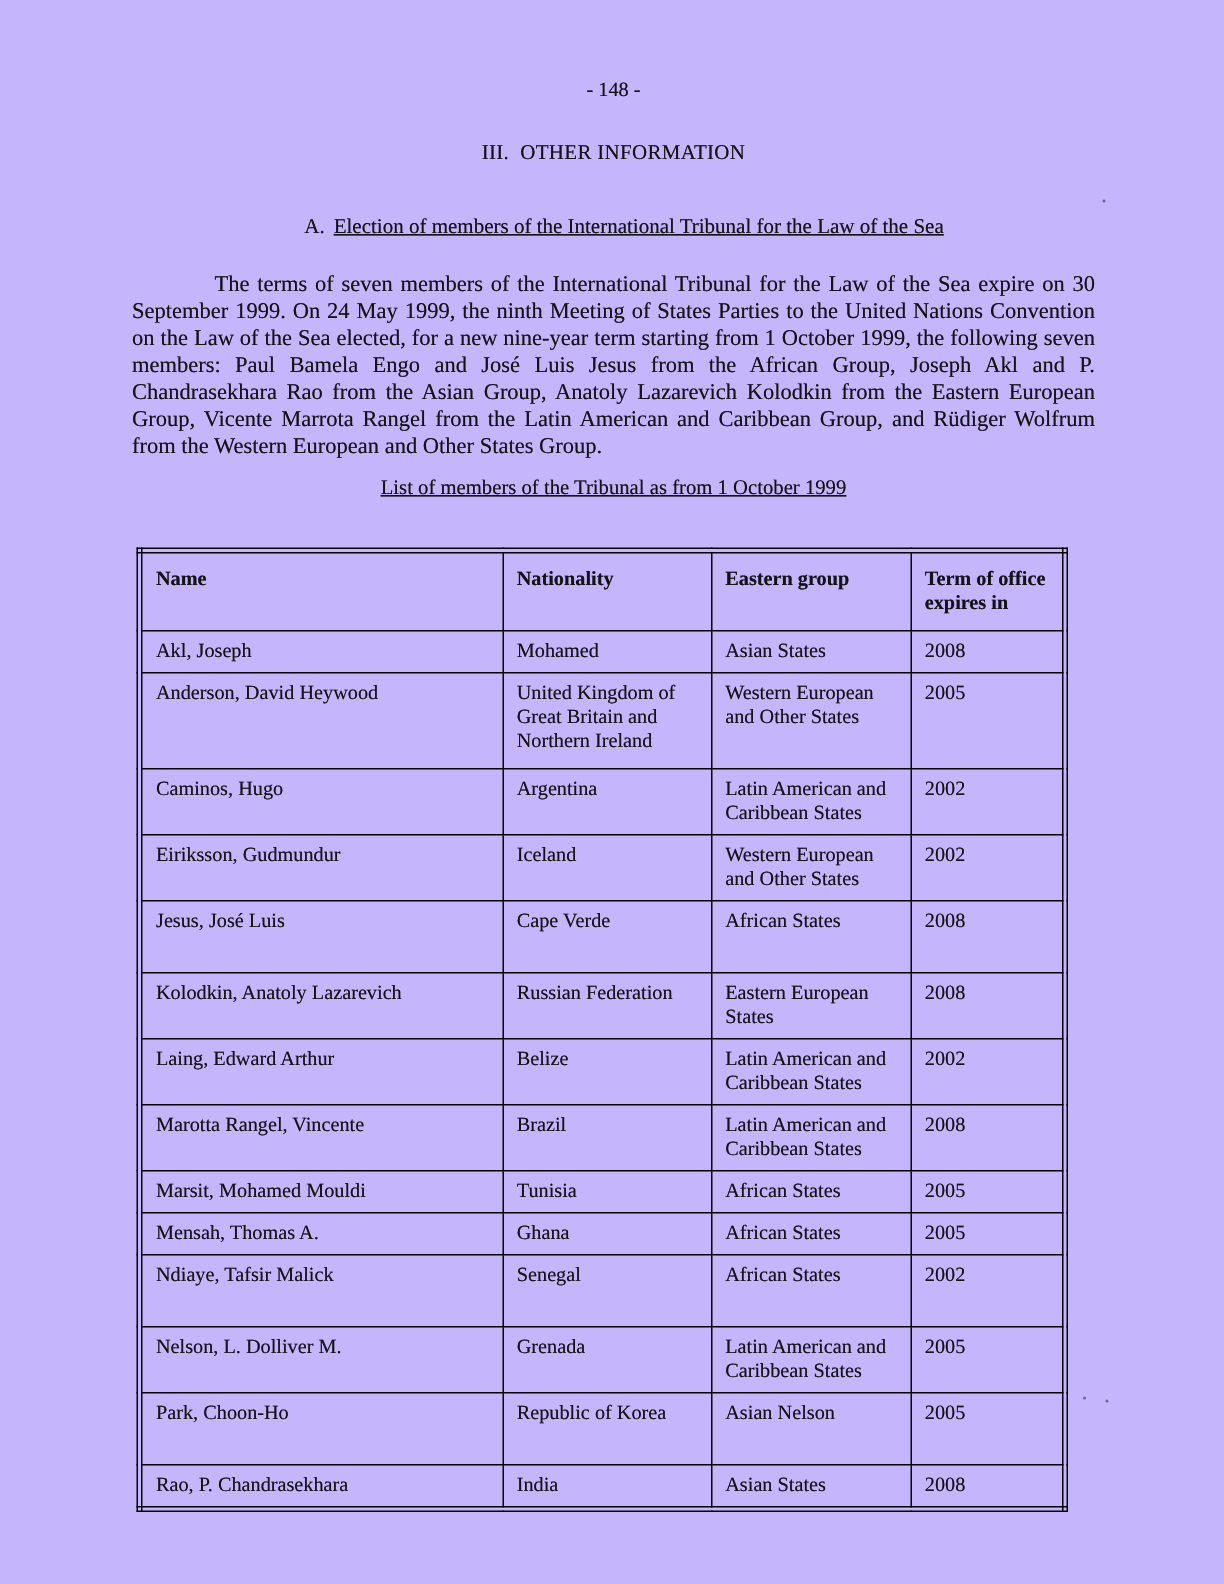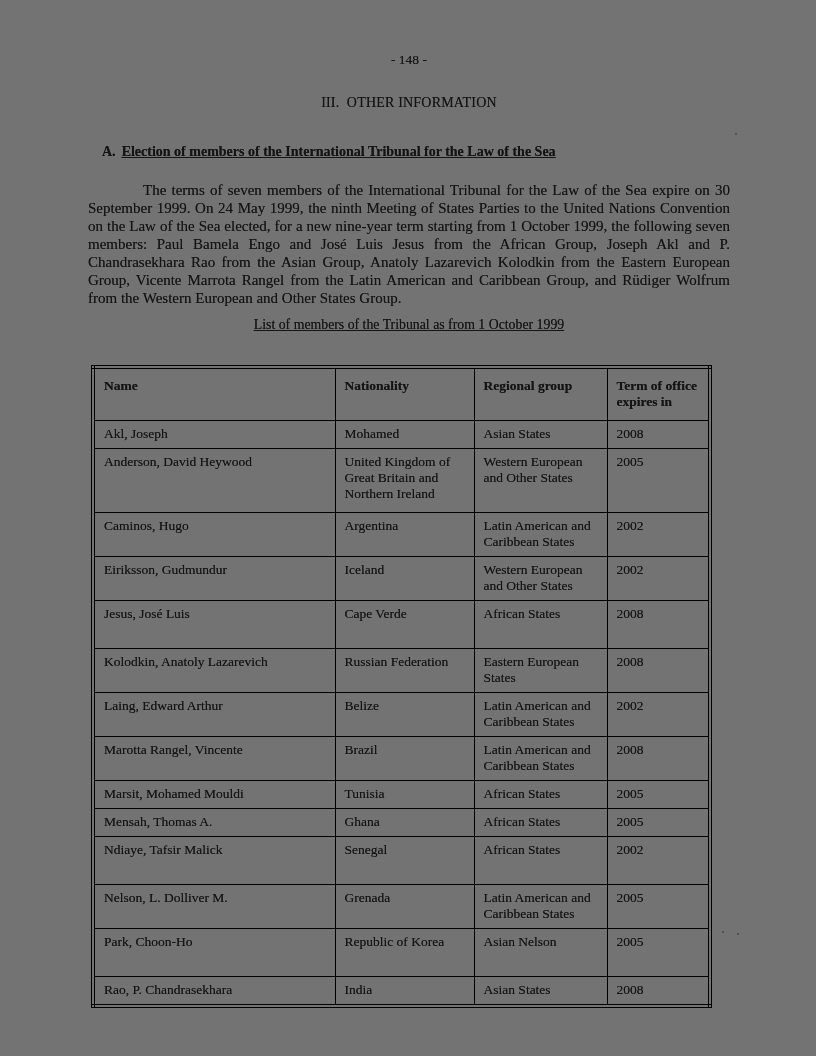--- a/index.html
+++ b/index.html
@@ -1,21 +1,21 @@
 <!DOCTYPE html>
 <html><head>
 <meta charset="utf-8">
 <style>
   html, body { margin: 0; padding: 0; background: #e8e8e8; }
   .page {
     position: relative;
     width: 816px;
     height: 1056px;
     margin: 0 auto;
-    background: #737373;
+    background: #c4b5fd;
     color: #141414;
     font-family: "Liberation Serif", "DejaVu Serif", serif;
     font-size: 13.5px;
     box-sizing: border-box;
     padding: 52px 86px 0 88px;
     overflow: hidden;
     text-shadow: 0 0 0.4px rgba(0,0,0,0.55);
   }
   .page-number {
     text-align: center;
@@ -24,23 +24,23 @@
   }
   .section-heading {
     margin-top: 27px;
     text-align: center;
     white-space: pre-wrap;
     font-size: 14px;
     letter-spacing: 0.2px;
   }
   .subsection-heading {
     margin-top: 17px;
+    text-align: center;
     font-size: 14px;
     white-space: pre-wrap;
-    font-weight: bold;
   }
   .underlined { text-decoration: underline; }
   .subsection-heading .label { margin-right: 6px; }
   .body-paragraph {
     margin: 5px 0 0 0;
     text-align: justify;
     text-indent: 55px;
     line-height: 18px;
     font-size: 15px;
   }
@@ -105,21 +105,21 @@
     <colgroup>
       <col style="width:242px">
       <col style="width:139px">
       <col style="width:133px">
       <col style="width:103px">
     </colgroup>
     <thead>
       <tr>
         <th>Name</th>
         <th>Nationality</th>
-        <th>Regional group</th>
+        <th>Eastern group</th>
         <th>Term of office expires in</th>
       </tr>
     </thead>
     <tbody>
         <tr>
           <td>Akl, Joseph</td>
           <td>Mohamed</td>
           <td>Asian States</td>
           <td>2008</td>
         </tr>

